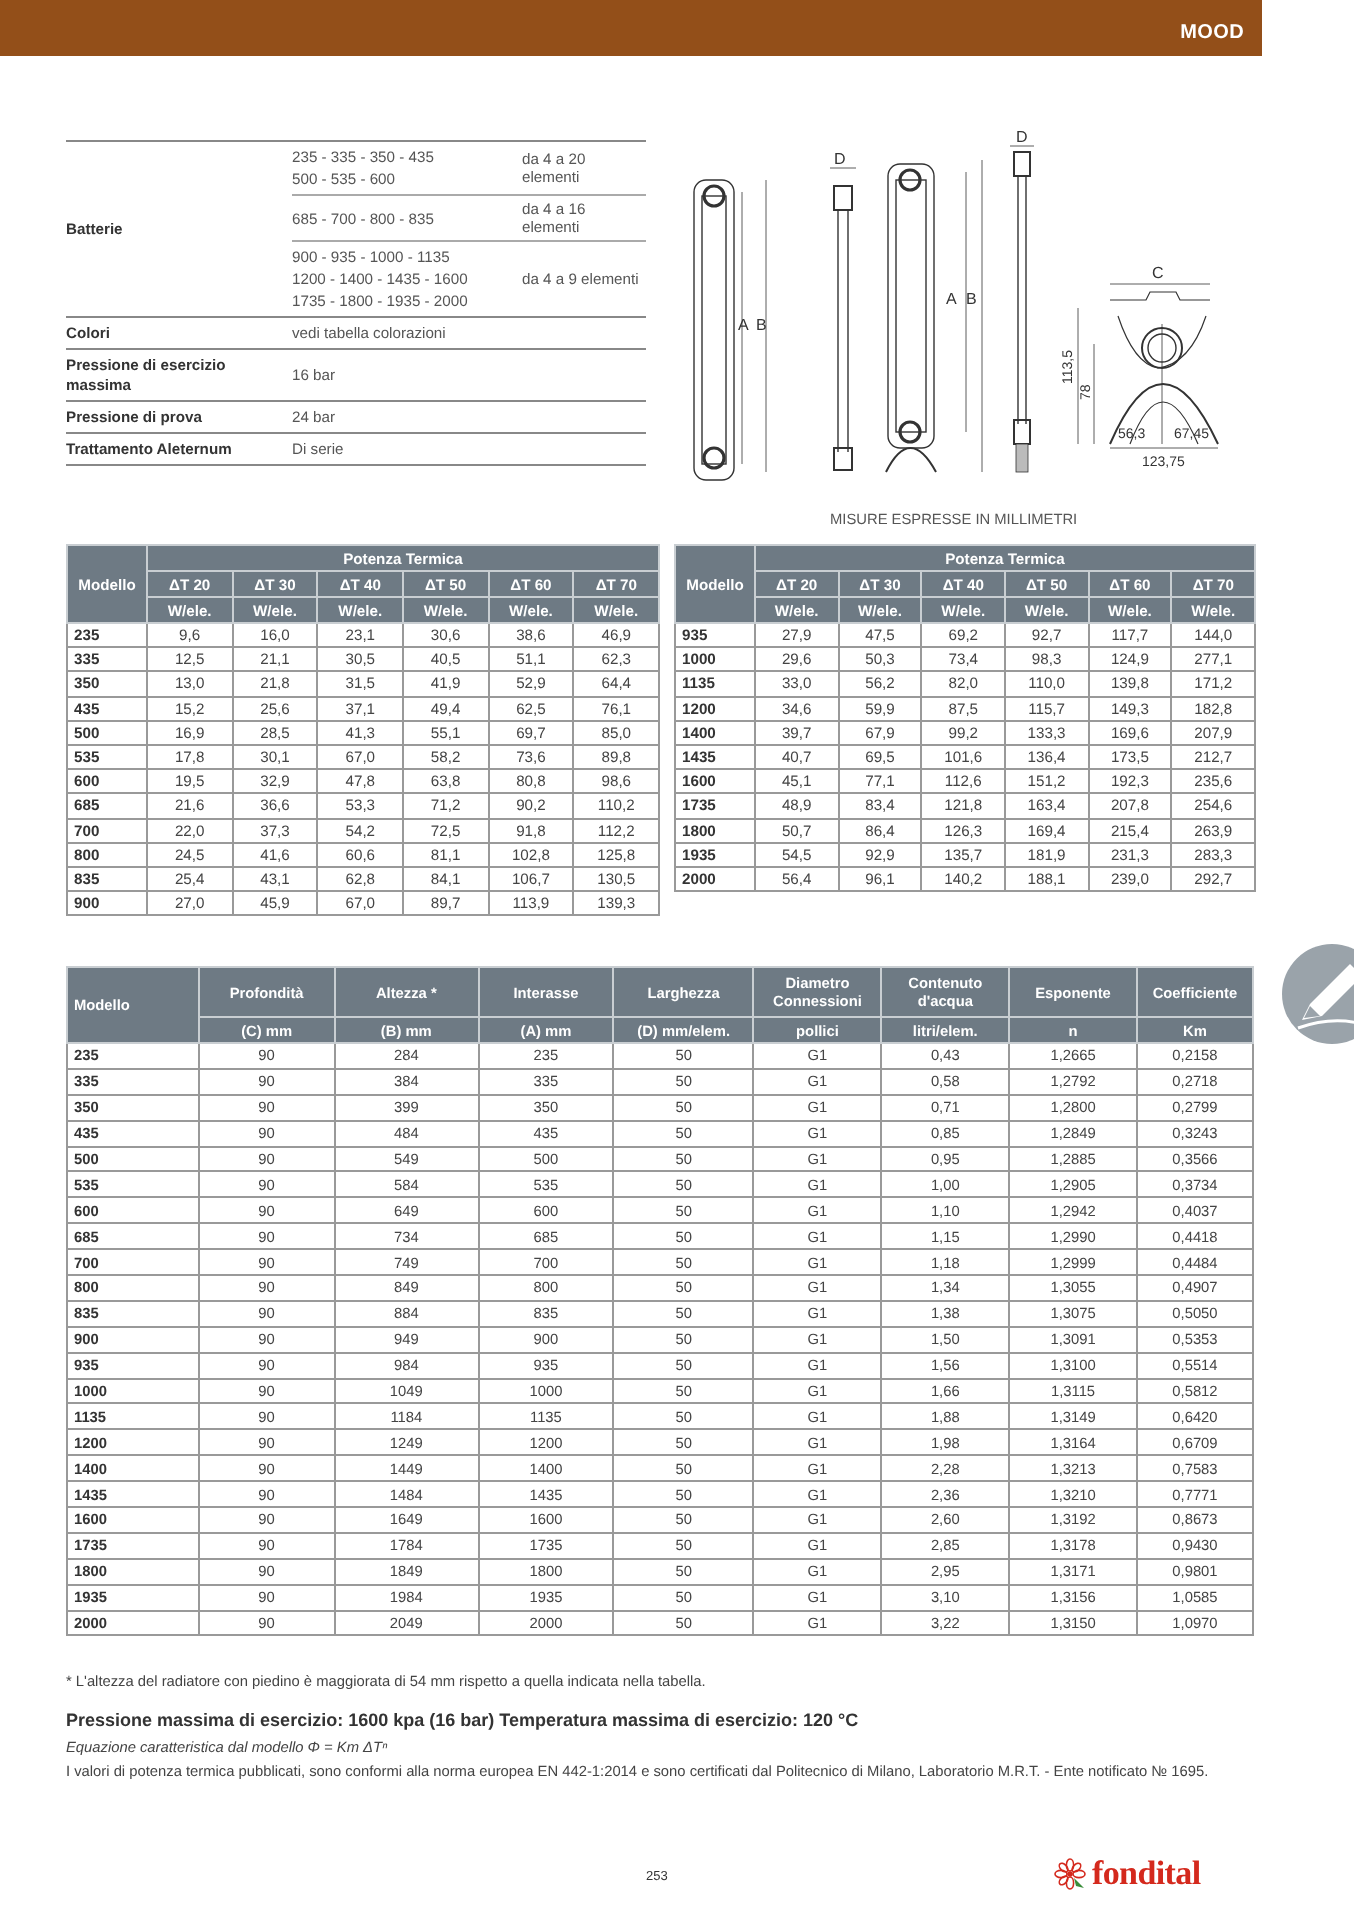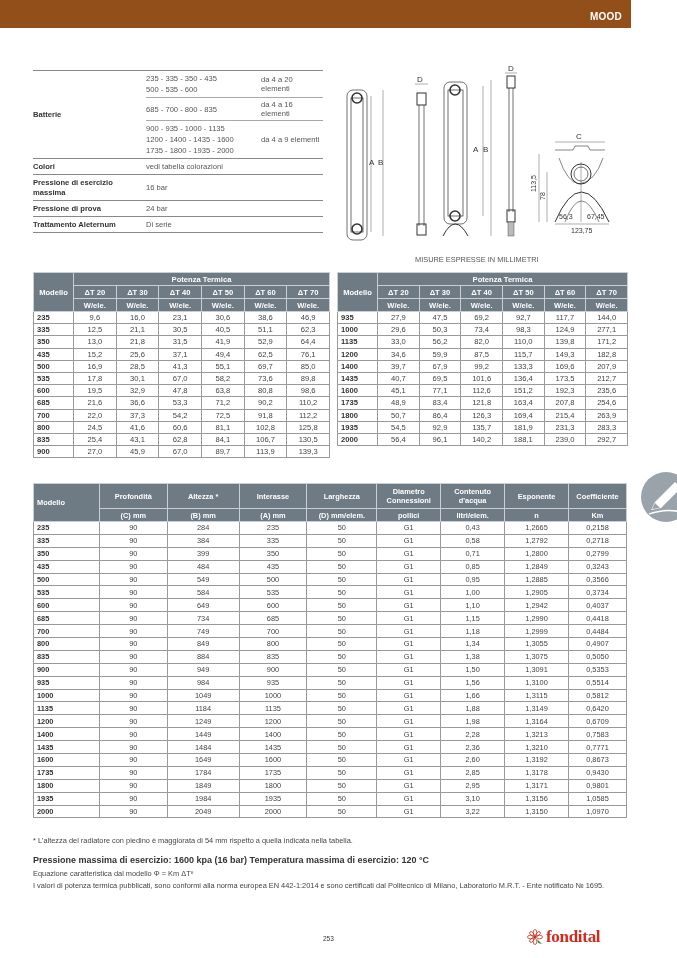--- a/index.html
+++ b/index.html
@@ -31,21 +31,21 @@
   table.dt { position: absolute; left: 33px; top: 483px; width: 594px; border-collapse: collapse; font-size: 7.4px; }
   table.dt th { background: #6e7a84; color: #fff; font-weight: bold; border: 0.8px solid #c9ced2; padding: 0; line-height: 9px; }
   table.dt tr.h1 th { height: 25px; }
   table.dt tr.h2 th { height: 13px; }
   table.dt th.mh { text-align: left; padding-left: 3px; }
   table.dt td { border: 0.8px solid #999; height: 12.9px; text-align: center; padding: 0; color: #444; }
   table.dt td.m { text-align: left; font-weight: bold; padding-left: 3px; color: #333; }
 
   .note { position: absolute; left: 33px; top: 836px; font-size: 7.4px; color: #444; }
   .bold-line { position: absolute; left: 33px; top: 855px; font-size: 9px; font-weight: bold; color: #333; text-align: right; }
-  .eq { position: absolute; left: 33px; top: 869px; font-size: 7.4px; color: #444; }
+  .eq { position: absolute; left: 33px; top: 869px; font-size: 7.4px; color: #444; font-style: italic; }
   .para { position: absolute; left: 33px; top: 880px; width: 600px; font-size: 7.4px; color: #444; line-height: 11px; }
   .pageno { position: absolute; left: 323px; top: 935px; font-size: 6.5px; color: #333; }
   .logo { position: absolute; left: 527px; top: 927px; display: flex; align-items: center; gap: 3px; }
   .logo .brand { font-family: Liberation Serif, serif; font-weight: bold; color: #d4291d; font-size: 17px; letter-spacing: -0.3px; }
   .tab-icon { position: absolute; left: 641px; top: 472px; width: 50px; height: 50px; }
 </style>
 </head>
 <body>
 
 <div class="topbar">

